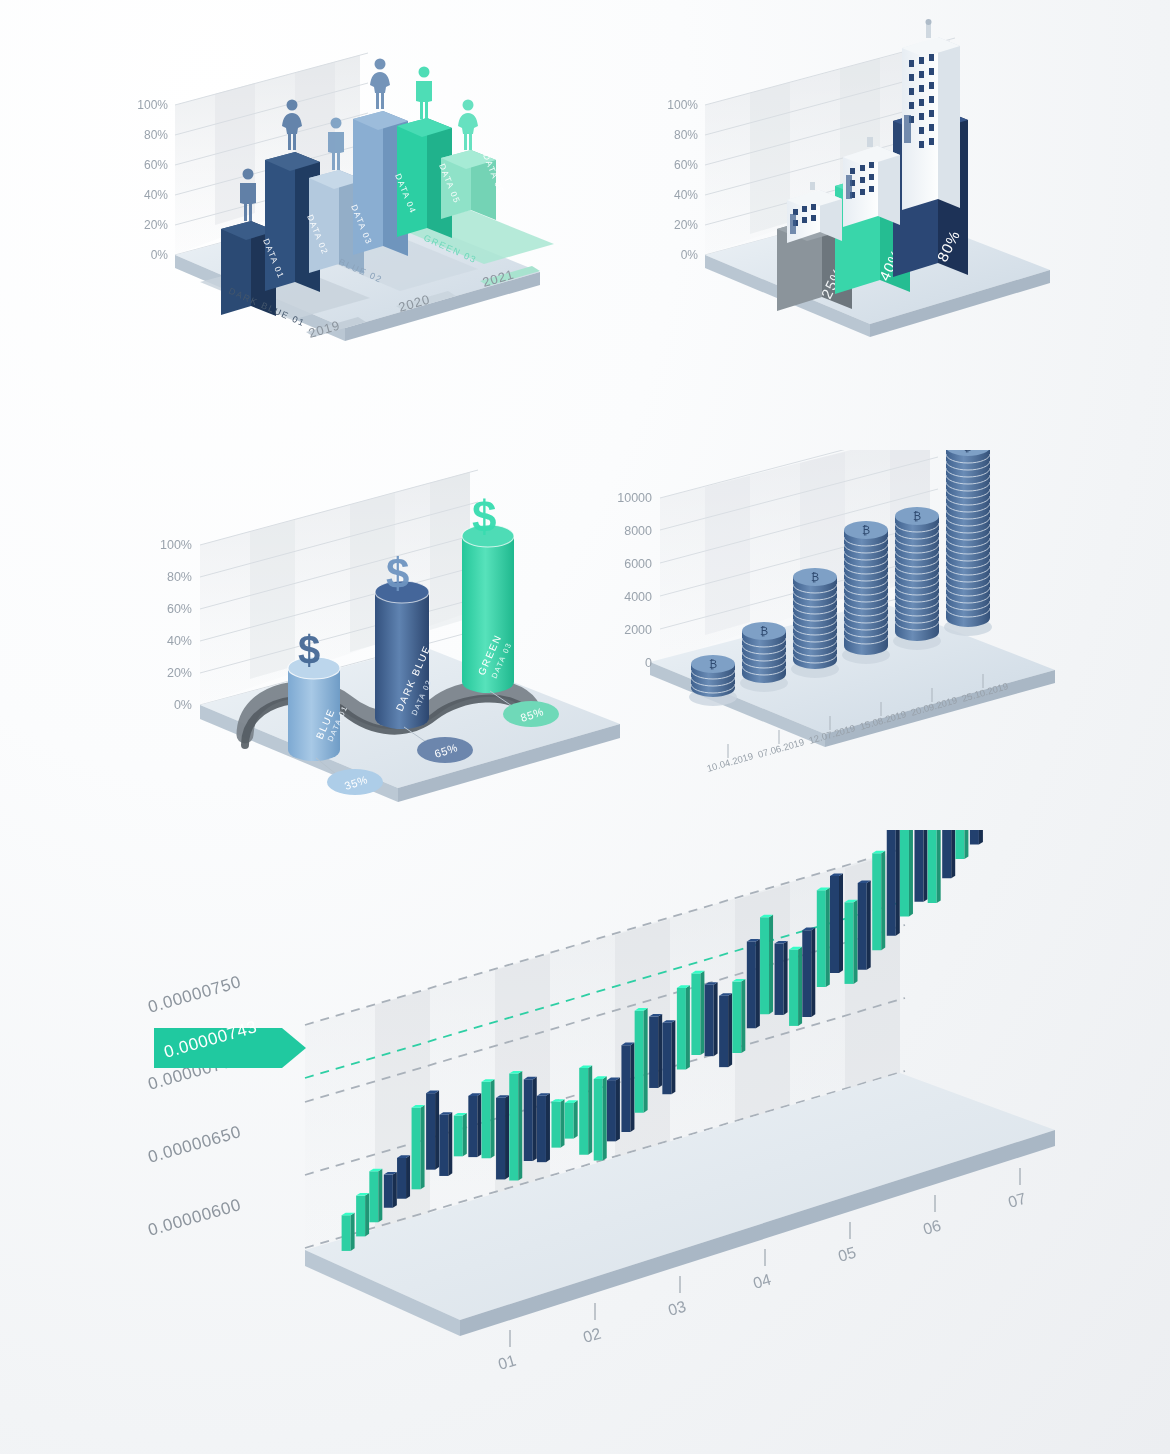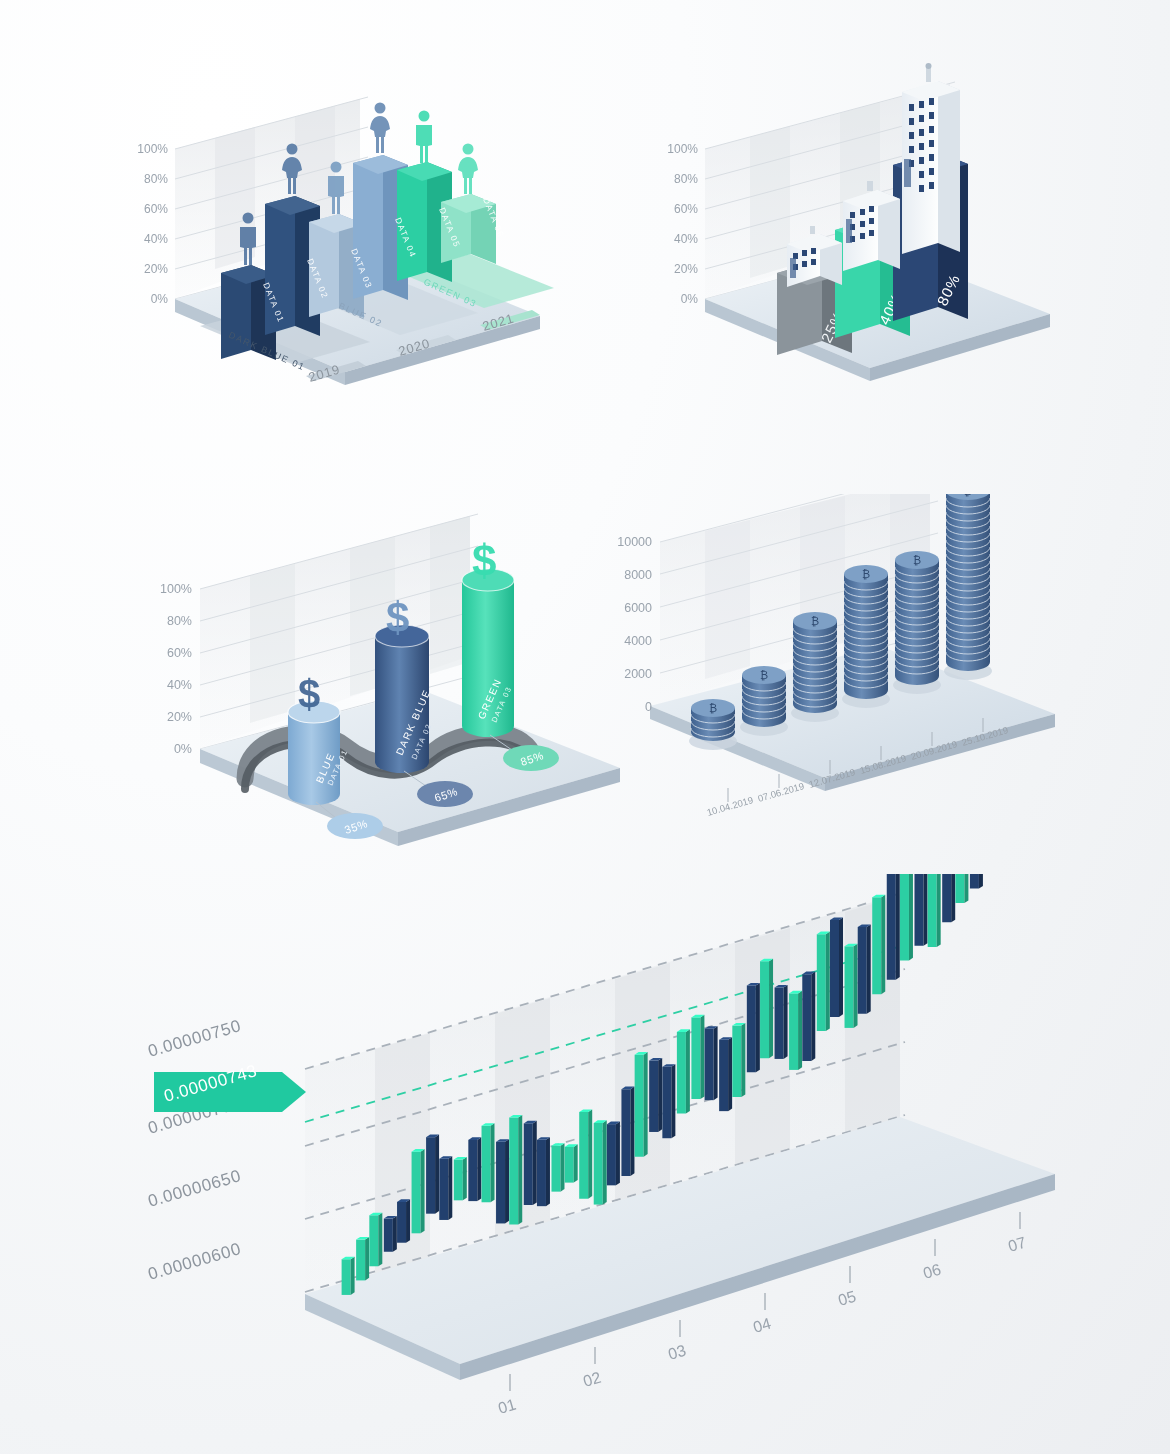--- a/index.html
+++ b/index.html
@@ -3,21 +3,21 @@
 <meta charset="utf-8">
 <title>Isometric Infographic Charts</title>
 <style>
   html,body{margin:0;padding:0;}
   body{
     width:1170px;height:1454px;position:relative;overflow:hidden;
     font-family:"Liberation Sans","DejaVu Sans",sans-serif;
     background:
       radial-gradient(ellipse at 18% 8%, #ffffff 0%, #fbfcfd 35%, #f2f4f6 70%, #eceef1 100%);
   }
-  .stage{position:absolute;inset:0;margin-top:44px;}
+  .stage{position:absolute;inset:0;}
   .chart{position:absolute;}
 </style>
 </head>
 <body>
 
 <div class="stage">
 
   <div class="chart" id="chart1" style="left:120px;top:10px;width:440px;height:380px;">
     <svg width="440" height="380" viewBox="0 0 440 380">
       <defs>

